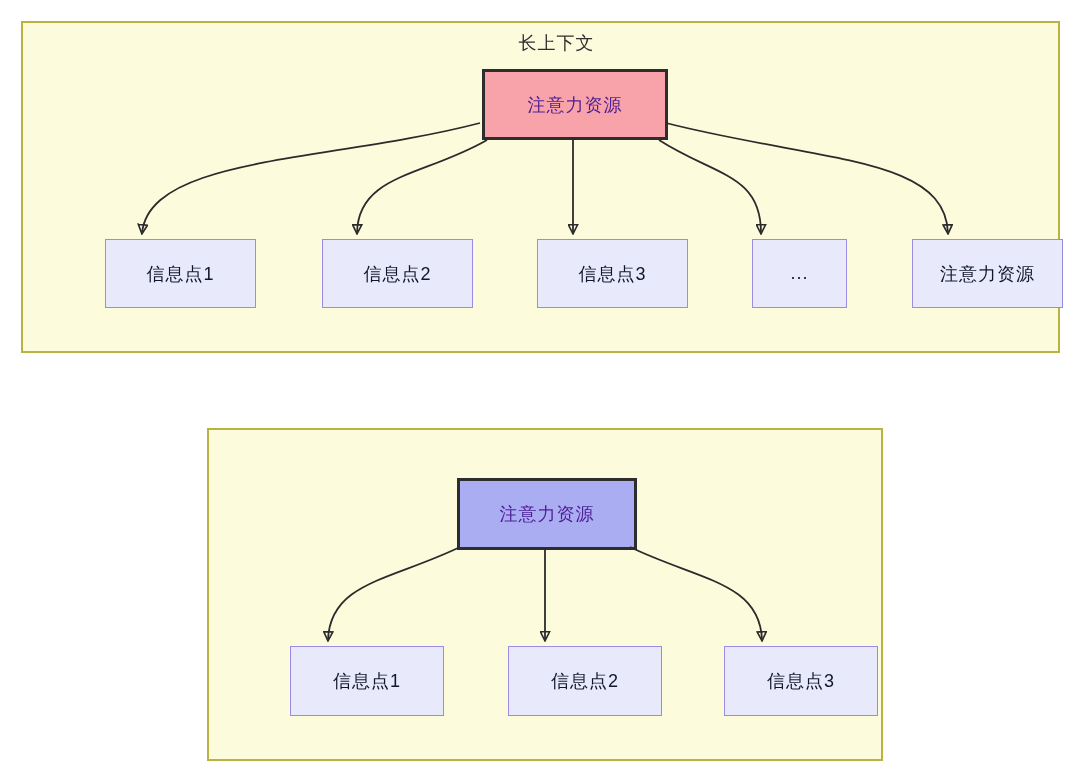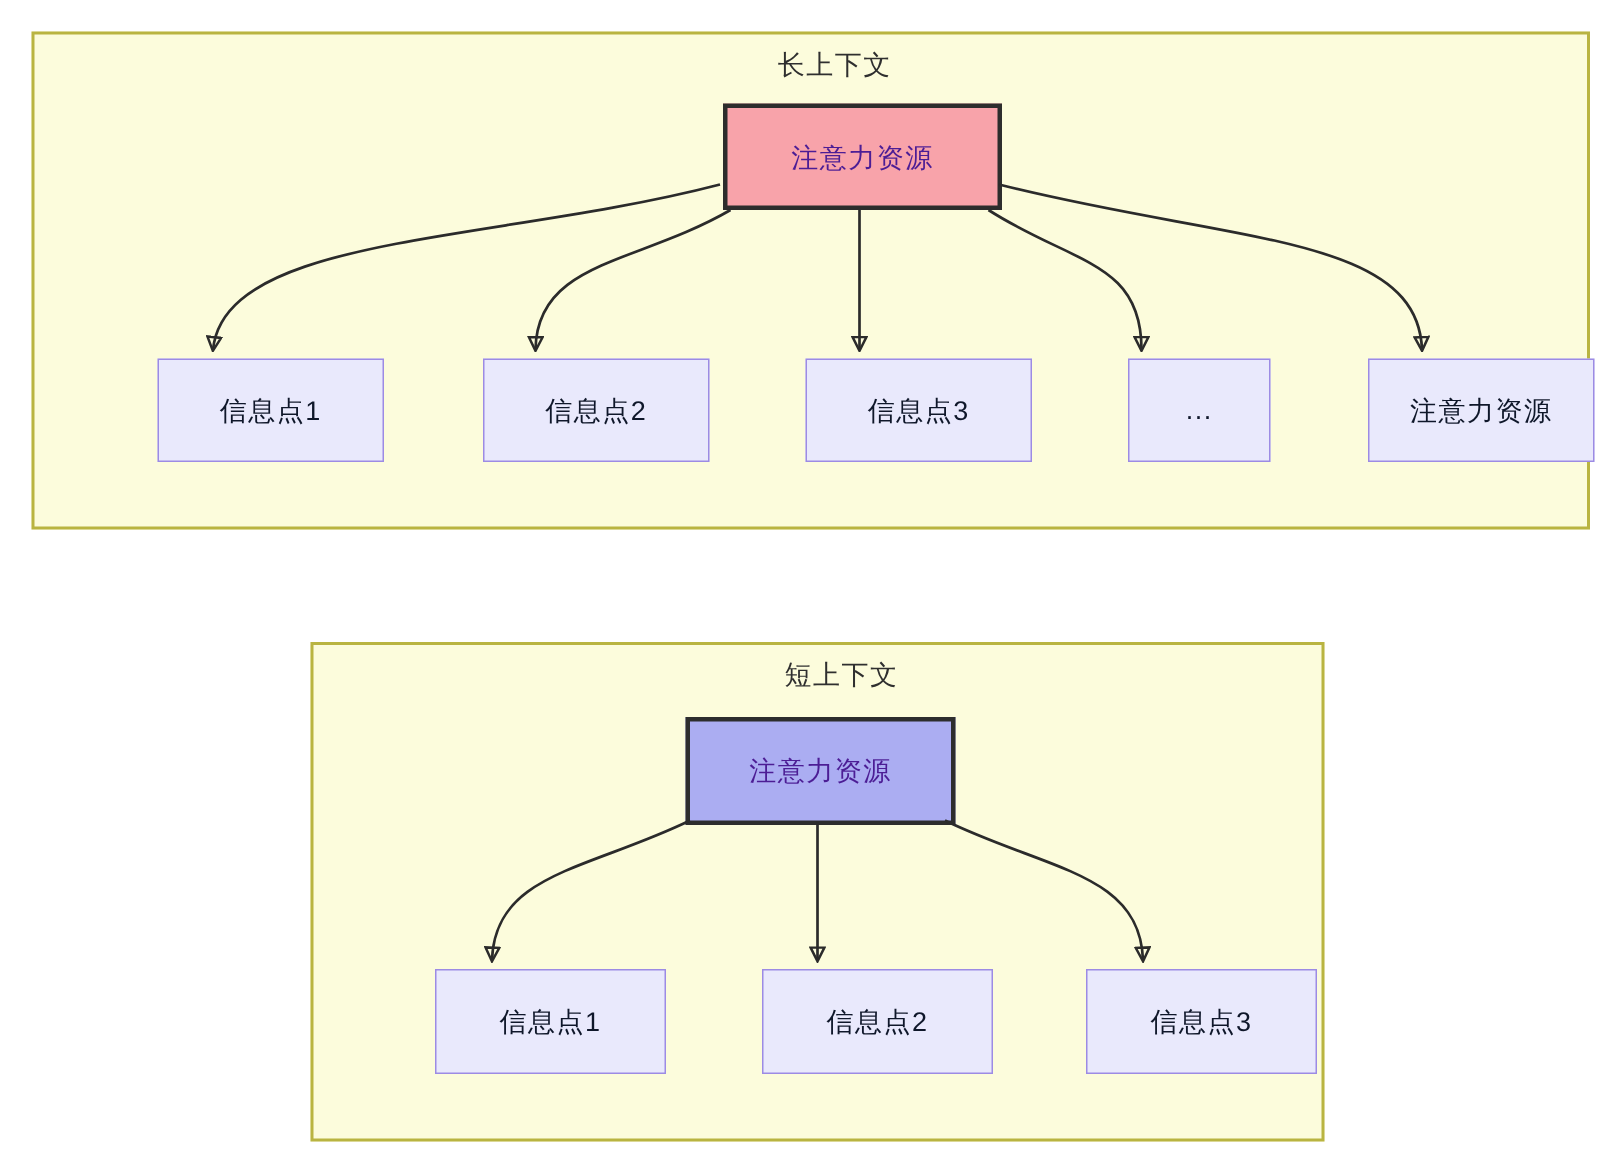--- a/index.html
+++ b/index.html
@@ -122,21 +122,20 @@
     </div>
     <div class="info-node ln-4">
       <span>...</span>
     </div>
     <div class="info-node ln-5">
       <span>注意力资源</span>
     </div>
   </div>
 
   <div class="panel panel-short">
-    <div class="panel-title">短上下文</div>
     <div class="attention-box attention-short">
       <span>注意力资源</span>
     </div>
     <div class="info-node sn-1">
       <span>信息点1</span>
     </div>
     <div class="info-node sn-2">
       <span>信息点2</span>
     </div>
     <div class="info-node sn-3">

